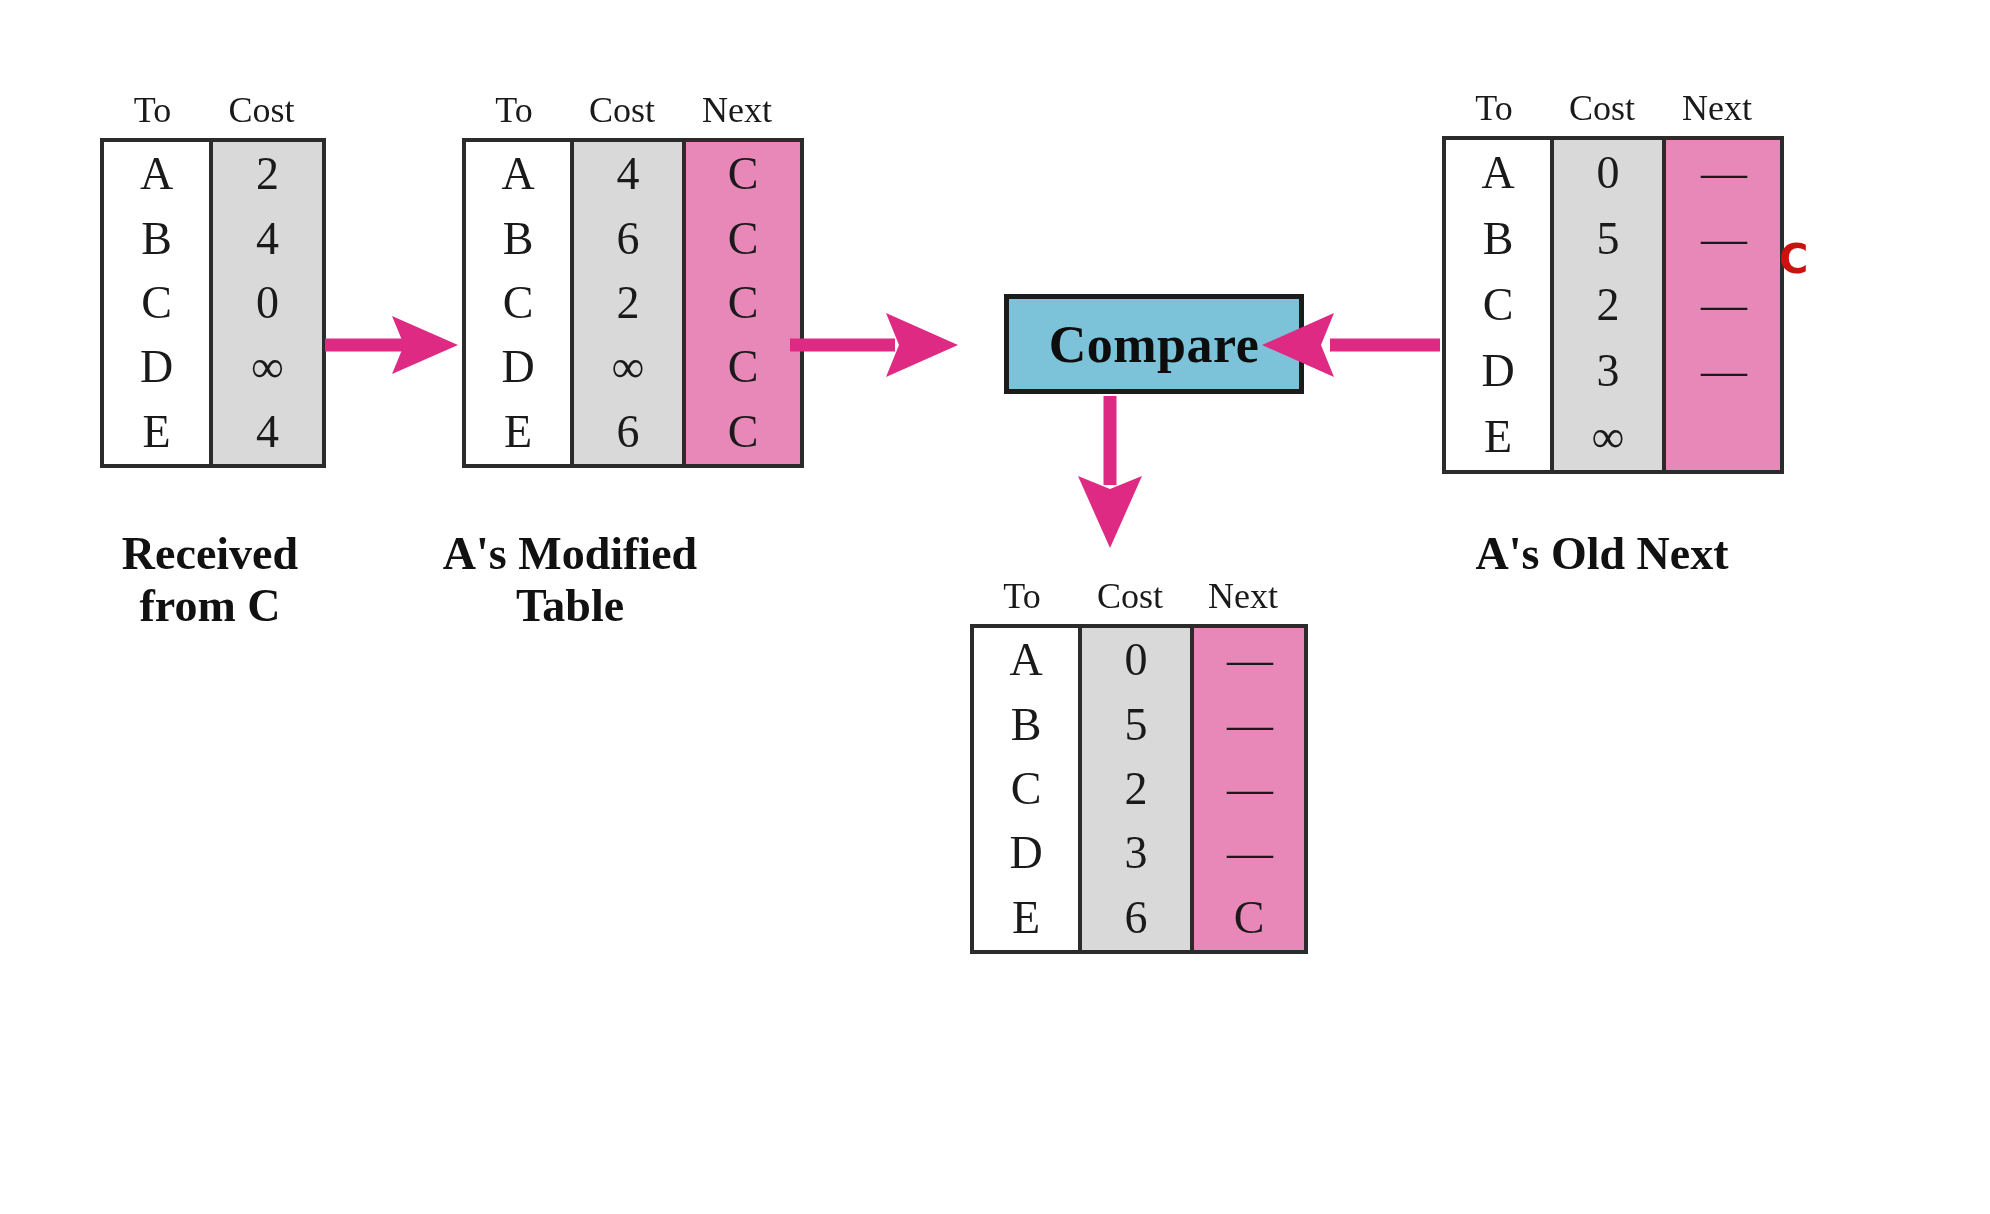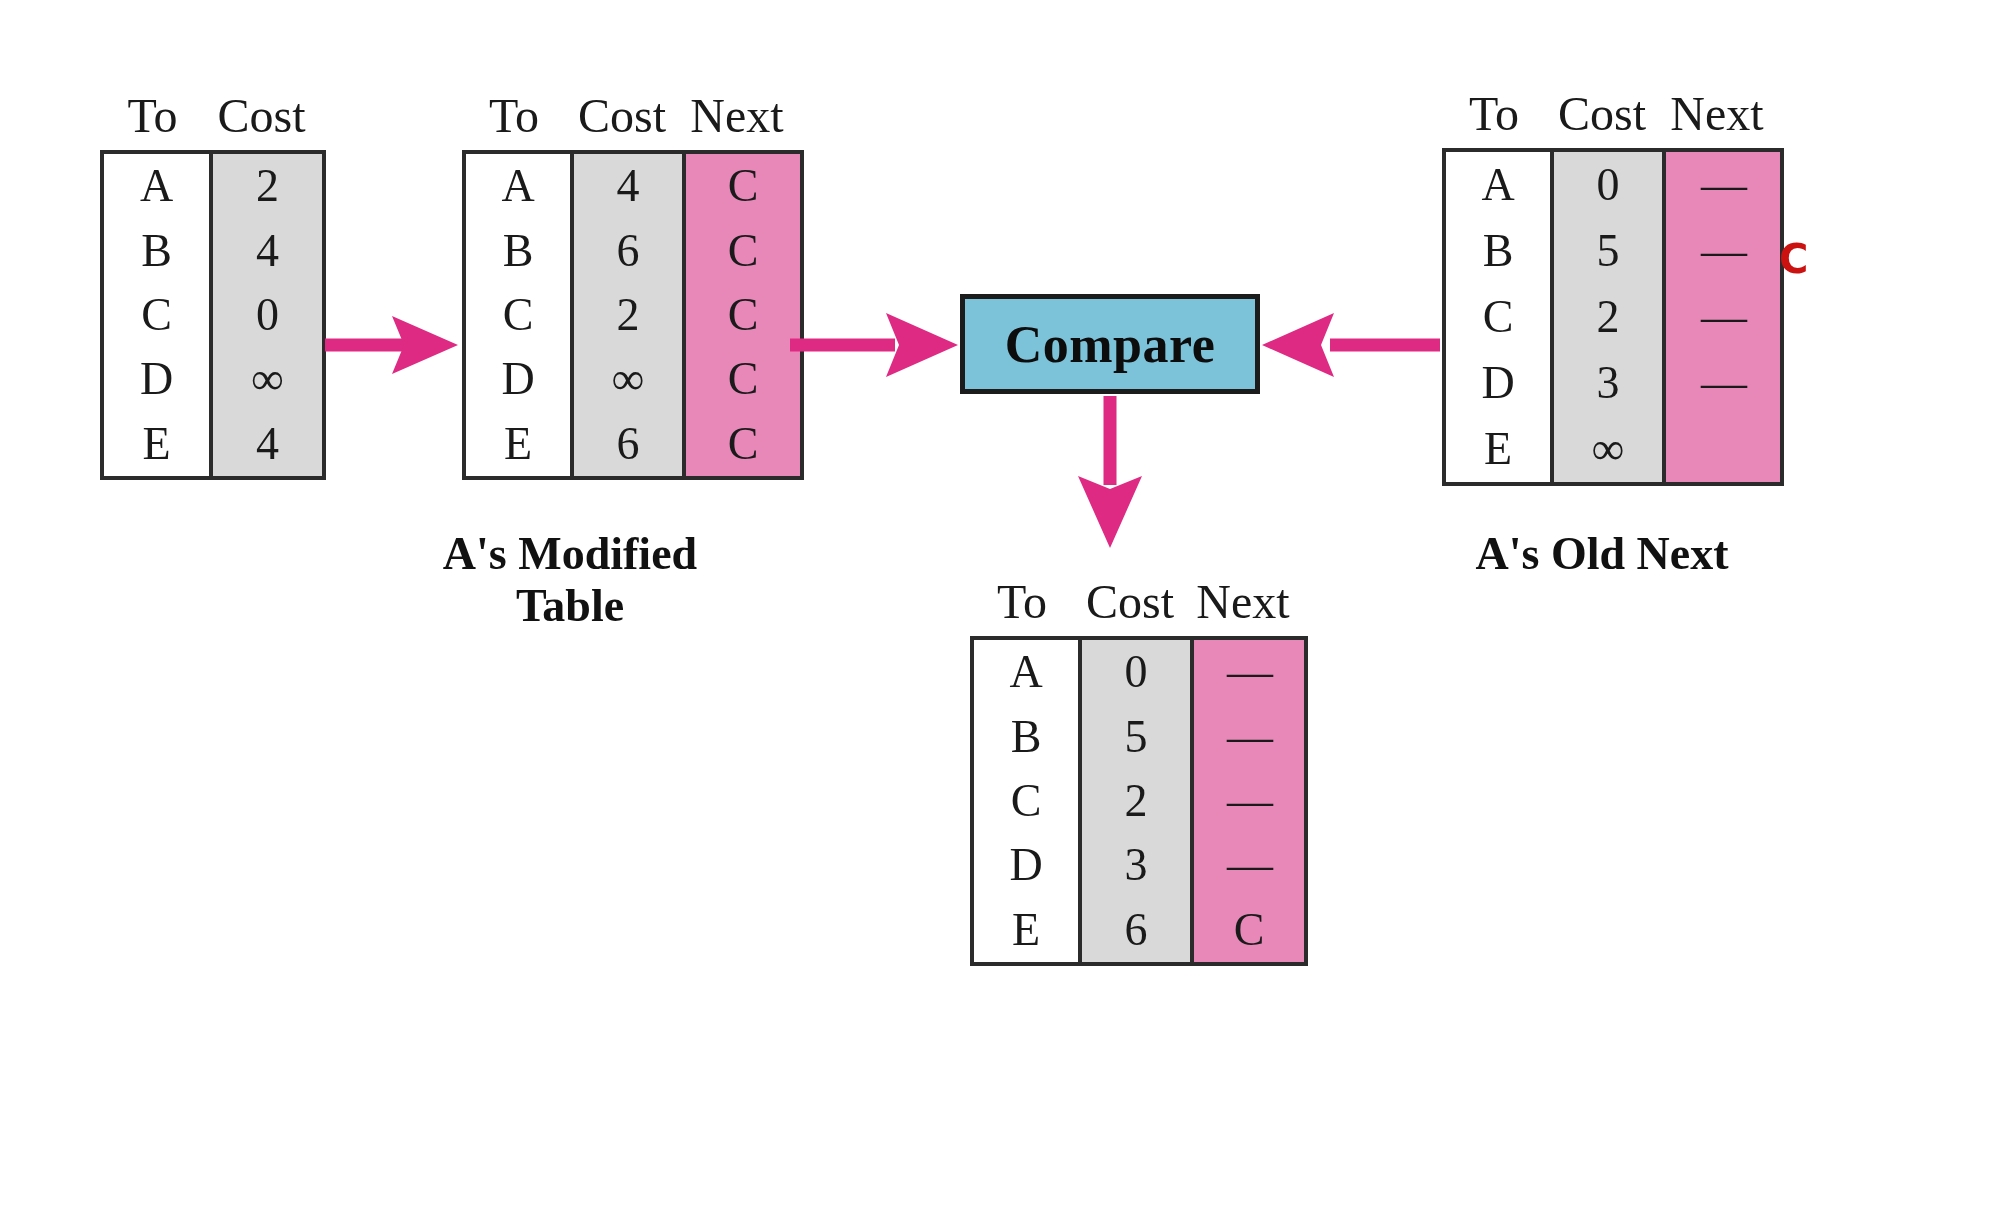--- a/index.html
+++ b/index.html
@@ -22,21 +22,21 @@
     height: 1214px;
   }
 
   
   .table-block {
     position: absolute;
   }
 
   .table-head {
     display: flex;
-    font-size: 48px;
+    font-size: 36px;
     line-height: 1;
     color: #1a1a1a;
     margin-bottom: 10px;
     white-space: nowrap;
   }
   .table-head .hcell {
     text-align: center;
   }
 
   .grid {
@@ -75,21 +75,21 @@
     font-size: 46px;
     line-height: 1.12;
     color: #111111;
     text-align: center;
     white-space: pre-line;
   }
 
   
   #compare-box {
     position: absolute;
-    left: 960px;
+    left: 1004px;
     top: 294px;
     width: 300px;
     height: 100px;
     background: #7cc3da;
     border: 5px solid #1c1c1c;
     box-sizing: border-box;
     display: flex;
     align-items: center;
     justify-content: center;
     font-family: "Liberation Serif", "DejaVu Serif", serif;
@@ -140,20 +140,22 @@
       </div>
       <div class="col col-cost" style="width:113px;">
         <div class="cell" style="flex:1">2</div>
         <div class="cell" style="flex:1">4</div>
         <div class="cell" style="flex:1">0</div>
         <div class="cell" style="flex:1">∞</div>
         <div class="cell" style="flex:1">4</div>
       </div>
     </div>
   </div>
+  <div class="caption" style="left:60px; top:528px; width:300px;">Received
+from C</div>
 
   <div class="table-block" id="tbl-modified" style="left:462px; top:92px;">
     <div class="table-head">
       <div class="hcell" style="width:104px;">To</div>
       <div class="hcell" style="width:112px;">Cost</div>
       <div class="hcell" style="width:118px;">Next</div>
     </div>
     <div class="grid" style="height:330px;">
       <div class="col col-to" style="width:104px;">
         <div class="cell" style="flex:1">A</div>

